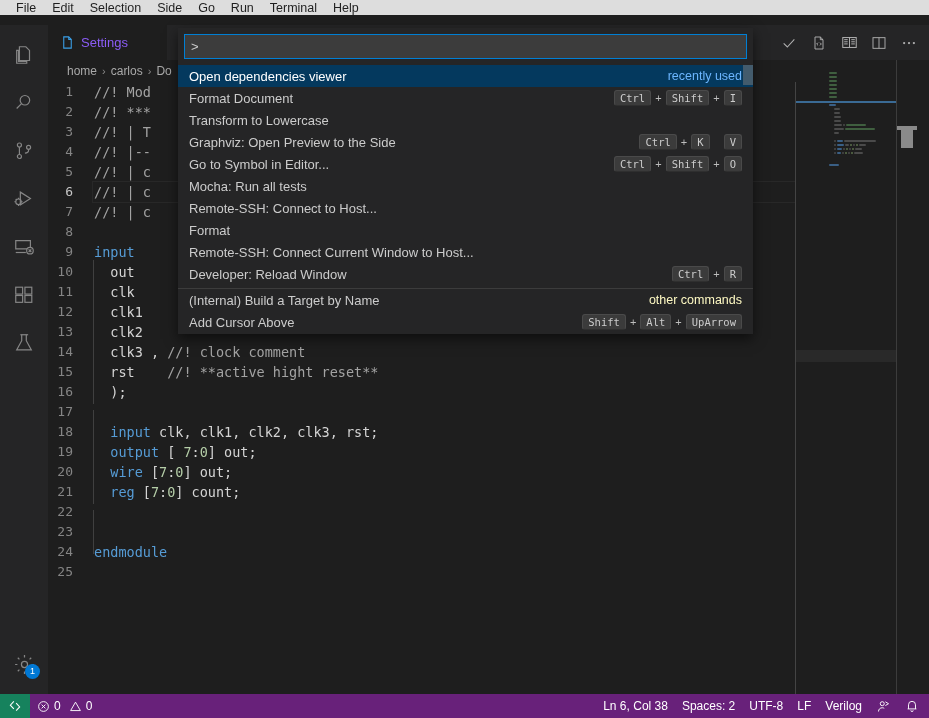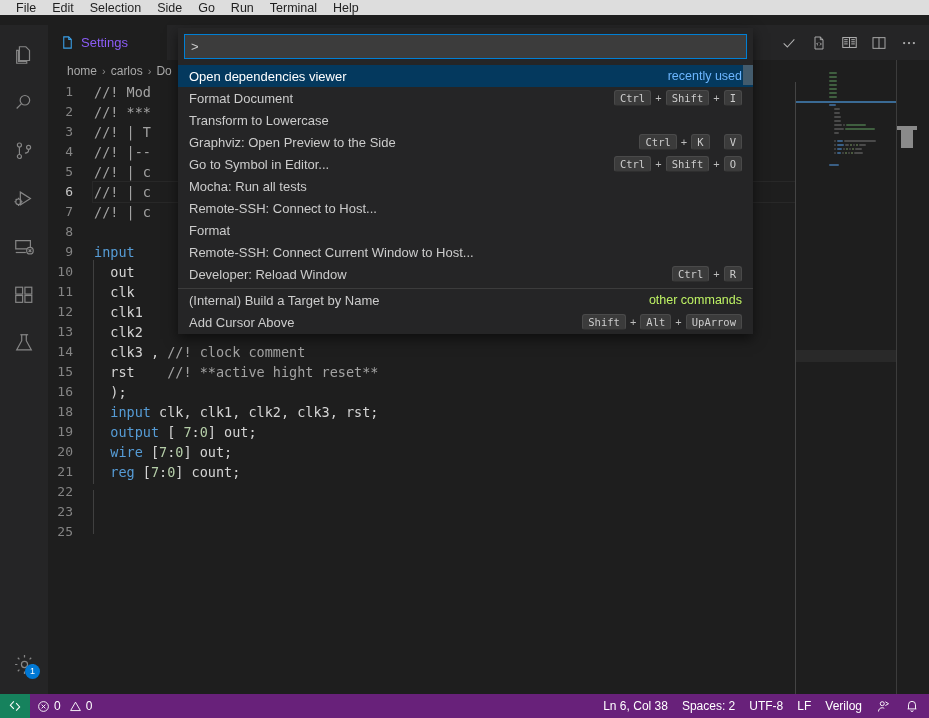--- a/index.html
+++ b/index.html
@@ -172,21 +172,21 @@
     padding: 0 6px; outline: none;
   }
   .palette-list { position: relative; background: #252526; }
   .pal-row {
     height: 22px; display: flex; align-items: center;
     padding: 0 11px; cursor: pointer; font-size: 13px; color: #cccccc;
   }
   .pal-row.selected { background: #04395e; color: #ffffff; }
   .pal-label { white-space: nowrap; overflow: hidden; text-overflow: ellipsis; }
   .pal-right { margin-left: auto; display: flex; align-items: center; gap: 3px; }
-  .pal-note { color: #bef264; font-size: 12.5px; white-space: nowrap; }
+  .pal-note { color: #fef9c3; font-size: 12.5px; white-space: nowrap; }
   .pal-row.selected .pal-note { color: #6cb6ff; }
   .kb {
     background: #3b3b3b; border: 1px solid #4a4a4a; border-bottom-color: #2f2f2f;
     border-radius: 3px; color: #cccccc;
     font-size: 10.5px; line-height: 14px; padding: 0 5px;
     font-family: "DejaVu Sans Mono", monospace; white-space: nowrap;
   }
   .kb-plus { color: #bdbdbd; font-size: 11px; padding: 0 1px; }
   .pal-sep { height: 1px; background: #3c3c3c; margin: 3px 0 0 0; }
   .pal-scroll {
@@ -364,26 +364,28 @@
         <div class="code-line"><span class="ln">7</span><span class="content"><span class="cmt">//! | c</span></span></div>
         <div class="code-line"><span class="ln">8</span><span class="content"></span></div>
         <div class="code-line"><span class="ln">9</span><span class="content"><span class="kw">input</span></span></div>
         <div class="code-line"><span class="ln">10</span><span class="content"><span class="indent-guide"></span><span class="txt">  out</span></span></div>
         <div class="code-line"><span class="ln">11</span><span class="content"><span class="indent-guide"></span><span class="txt">  clk</span></span></div>
         <div class="code-line"><span class="ln">12</span><span class="content"><span class="indent-guide"></span><span class="txt">  clk1</span></span></div>
         <div class="code-line"><span class="ln">13</span><span class="content"><span class="indent-guide"></span><span class="txt">  clk2</span></span></div>
         <div class="code-line"><span class="ln">14</span><span class="content"><span class="indent-guide"></span><span class="txt">  clk3 </span><span class="txt">, </span><span class="cmt">//! clock comment</span></span></div>
         <div class="code-line"><span class="ln">15</span><span class="content"><span class="indent-guide"></span><span class="txt">  rst    </span><span class="cmt">//! **active hight reset**</span></span></div>
         <div class="code-line"><span class="ln">16</span><span class="content"><span class="indent-guide"></span><span class="txt">  );</span></span></div>
+        <div class="code-line"><span class="ln">17</span><span class="content"><span class="indent-guide"></span></span></div>
         <div class="code-line"><span class="ln">18</span><span class="content"><span class="indent-guide"></span><span class="txt">  </span><span class="kw">input</span><span class="txt"> clk, clk1, clk2, clk3, rst;</span></span></div>
         <div class="code-line"><span class="ln">19</span><span class="content"><span class="indent-guide"></span><span class="txt">  </span><span class="kw">output</span><span class="txt"> [ </span><span class="num">7</span><span class="txt">:</span><span class="num">0</span><span class="txt">] out;</span></span></div>
         <div class="code-line"><span class="ln">20</span><span class="content"><span class="indent-guide"></span><span class="txt">  </span><span class="kw">wire</span><span class="txt"> [</span><span class="num">7</span><span class="txt">:</span><span class="num">0</span><span class="txt">] out;</span></span></div>
         <div class="code-line"><span class="ln">21</span><span class="content"><span class="indent-guide"></span><span class="txt">  </span><span class="kw">reg</span><span class="txt"> [</span><span class="num">7</span><span class="txt">:</span><span class="num">0</span><span class="txt">] count;</span></span></div>
         <div class="code-line"><span class="ln">22</span><span class="content"><span class="indent-guide"></span></span></div>
         <div class="code-line"><span class="ln">23</span><span class="content"><span class="indent-guide"></span></span></div>
+        <div class="code-line"><span class="ln">24</span><span class="content"><span class="kw">endmodule</span></span></div>
         <div class="code-line"><span class="ln">25</span><span class="content"></span></div>
       </div>
   </div>
 
   <div class="split-line"></div>
 
   <div class="minimap" id="minimap">
     <div class="mm-cursor"></div>
     <div class="mm-slider"></div>
   <div class="mm-line" style="left: 33px; top: 12px; width: 8.05px; background: rgb(63, 95, 63);"></div>

